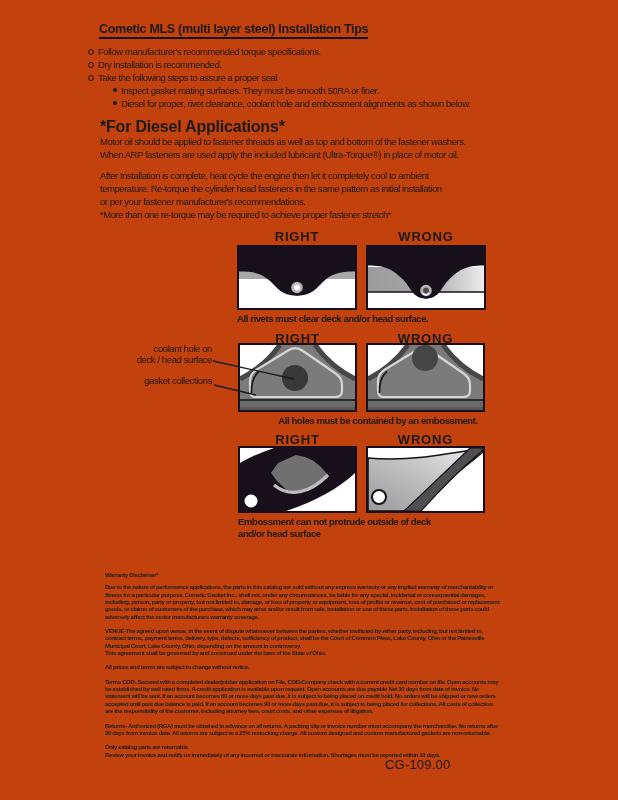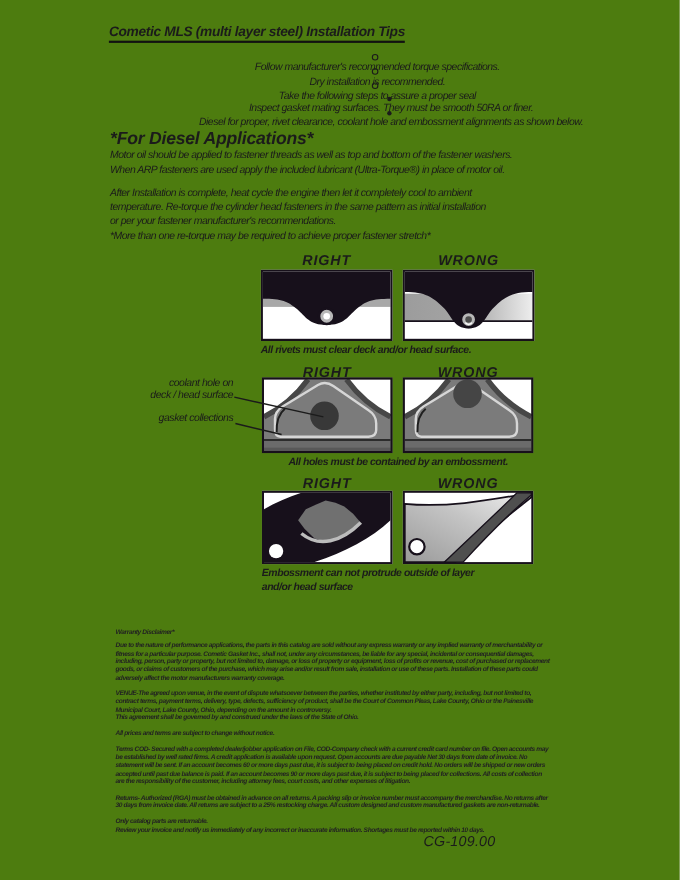--- a/index.html
+++ b/index.html
@@ -1,29 +1,28 @@
 <!DOCTYPE html>
 <html><head>
 <meta charset="utf-8">
 <style>
   html,body{margin:0;padding:0;background:#e8e8e8;}
   .page{
-    position:relative;width:618px;height:800px;background:#4d7c0f;
+    position:relative;width:618px;height:800px;background:#c2410c;
     font-family:"Liberation Sans",sans-serif;color:#1b1b1b;overflow:hidden;
     margin:0 auto;
-    font-style:italic;
   }
   .abs{position:absolute;}
   .ml{white-space:pre-line;}
   .doc-title{
     left:99px;top:22px;font-size:12.5px;font-weight:700;letter-spacing:-0.3px;
     border-bottom:2px solid #111;padding-bottom:1px;display:inline-block;
   }
   .tips{left:88px;top:45px;width:510px;font-size:9.5px;letter-spacing:-0.45px;}
-  .tip-row{display:flex;align-items:center;height:13px;line-height:13px;flex-direction:column;}
+  .tip-row{display:flex;align-items:flex-start;height:13px;line-height:13px;}
   .tip-row.sub{padding-left:25px;}
   .b-open{width:4px;height:4px;border:1px solid #1b1b1b;border-radius:50%;margin:4px 4px 0 0;flex:none;}
   .b-fill{width:4px;height:4px;background:#1b1b1b;border-radius:50%;margin:4px 4px 0 0;flex:none;}
   .diesel-h{left:100px;top:118px;font-size:16px;font-weight:700;letter-spacing:-0.2px;}
   .bodytext{font-size:9.5px;letter-spacing:-0.45px;line-height:13px;width:505px;}
   .p-oil{left:100px;top:135px;}
   .p-ret{left:100px;top:169px;}
   .p-note{left:100px;top:208px;}
   .rw-label{font-size:13px;font-weight:700;letter-spacing:0.8px;text-align:center;width:120px;}
   .caption{font-size:9.5px;font-weight:700;letter-spacing:-0.4px;line-height:11.5px;}
@@ -139,21 +138,21 @@
     <path d="M13.5,50 Q13,35 21,28.5" stroke="#1f1f1f" stroke-width="1.8" fill="none"></path>
     <circle cx="59" cy="15" r="13" fill="#454545"></circle>
     <rect x="1" y="1" width="117" height="67" fill="none" stroke="#17101b" stroke-width="2"></rect>
   </svg>
 
   <svg class="abs" style="left:110px;top:340px;pointer-events:none;z-index:5;" width="200" height="70" viewBox="0 0 200 70">
     <line x1="103" y1="21" x2="184" y2="39" stroke="#1b1b1b" stroke-width="1.3"></line>
     <line x1="104" y1="45" x2="146" y2="55" stroke="#1b1b1b" stroke-width="1.3"></line>
   </svg>
 
-  <div class="abs caption" style="left:238px;top:415px;width:248px;text-align:center;">All holes must be contained by an embossment.</div>
+  <div class="abs caption" style="left:254px;top:415px;width:248px;text-align:center;">All holes must be contained by an embossment.</div>
 
   <div class="abs rw-label" style="left:238px;top:432px;width:119px;">RIGHT</div>
   <div class="abs rw-label" style="left:366px;top:432px;width:119px;">WRONG</div>
 
   <svg class="abs" style="left:238px;top:446px;" width="119" height="67" viewBox="0 0 119 67">
     <rect x="0" y="0" width="119" height="67" fill="#ffffff"></rect>
     <rect x="2" y="2" width="115" height="63" fill="#17101b"></rect>
     <path d="M2,2 L36,2 C24,6 12,11 2,17 Z" fill="#ffffff"></path>
     <path d="M117,27 L117,65 L48,65 C75,56.5 100,43 117,27 Z" fill="#ffffff"></path>
     <path d="M33,27 L40,17 L50,12.5 L58,9 L67,11 L75,14.5 L83,21 L89,28 L81,36 L71,43 L59,47 L48,43.5 L39,35 Z" fill="#707070"></path>
@@ -170,21 +169,21 @@
           <stop offset="1" stop-color="#f0f0f0"></stop>
       </linearGradient>
     </defs>
     <rect x="0" y="0" width="119" height="67" fill="#ffffff"></rect>
     <path d="M2,12 C42,16 82,8 117,2 L117,6 C92,26 64,48 48,65 L2,65 Z" fill="url(#g3)" stroke="#17101b" stroke-width="1.6"></path>
     <path d="M38,65 C62,42 90,16 104,2 L117,2 L117,4 C98,20 74,44 55,65 Z" fill="#4f4f4f" stroke="#17101b" stroke-width="1.2"></path>
     <circle cx="13" cy="51" r="7" fill="#ffffff" stroke="#17101b" stroke-width="2"></circle>
     <rect x="1" y="1" width="117" height="65" fill="none" stroke="#17101b" stroke-width="2"></rect>
   </svg>
 
-  <div class="abs caption ml" style="left:238px;top:516px;">Embossment can not protrude outside of layer
+  <div class="abs caption ml" style="left:238px;top:516px;">Embossment can not protrude outside of deck
 and/or head surface</div>
 
   <div class="abs fineprint">
     <p class="fp-h">Warranty Disclaimer*</p>
     <p class="ml">Due to the nature of performance applications, the parts in this catalog are sold without any express warranty or any implied warranty of merchantability or
 fitness for a particular purpose.  Cometic Gasket Inc., shall not, under any circumstances, be liable for any special, incidental or consequential damages,
 including, person, party or property, but not limited to, damage, or loss of property or equipment, loss of profits or revenue, cost of purchased or replacement
 goods, or claims of customers of the purchase, which may arise and/or result from sale, installation or use of these parts.  Installation of these parts could
 adversely affect the motor manufacturers warranty coverage.</p>
     <p class="ml">VENUE-The agreed upon venue, in the event of dispute whatsoever between the parties, whether instituted by either party, including, but not limited to,

